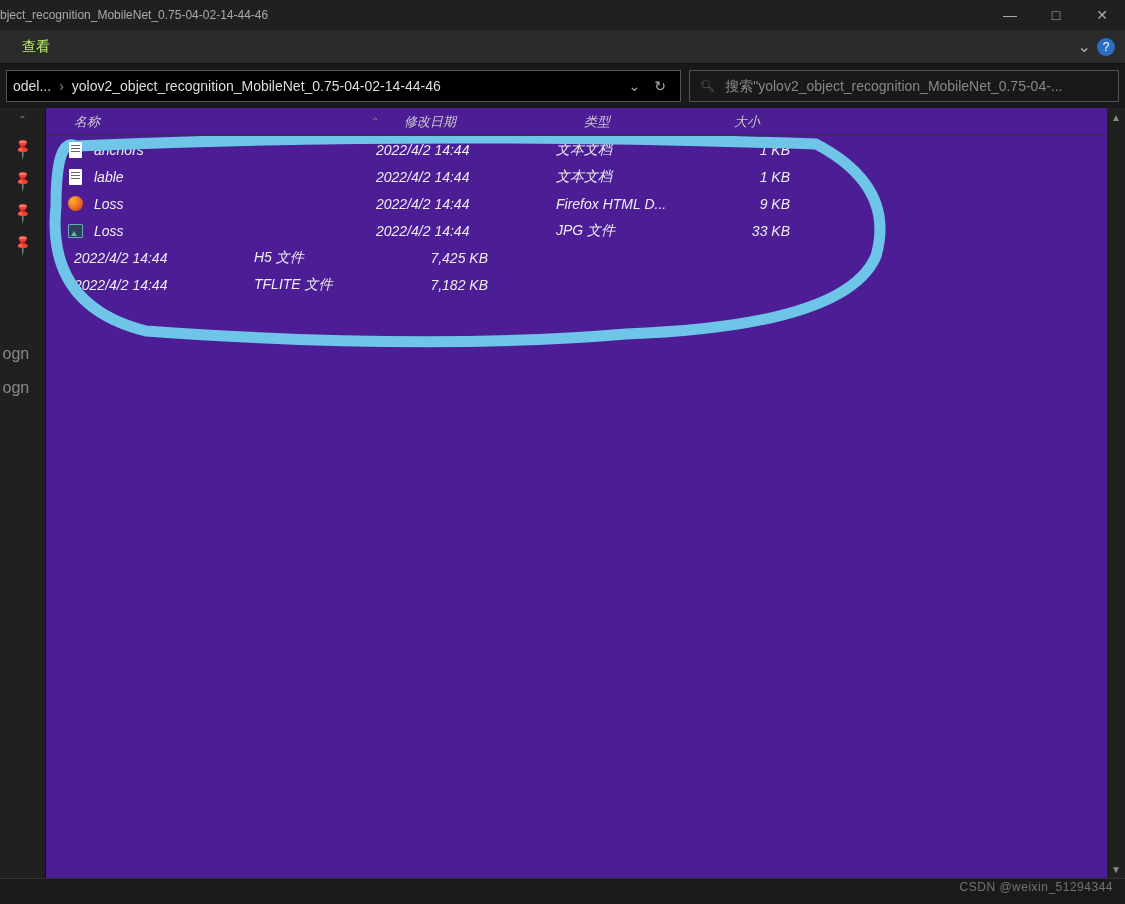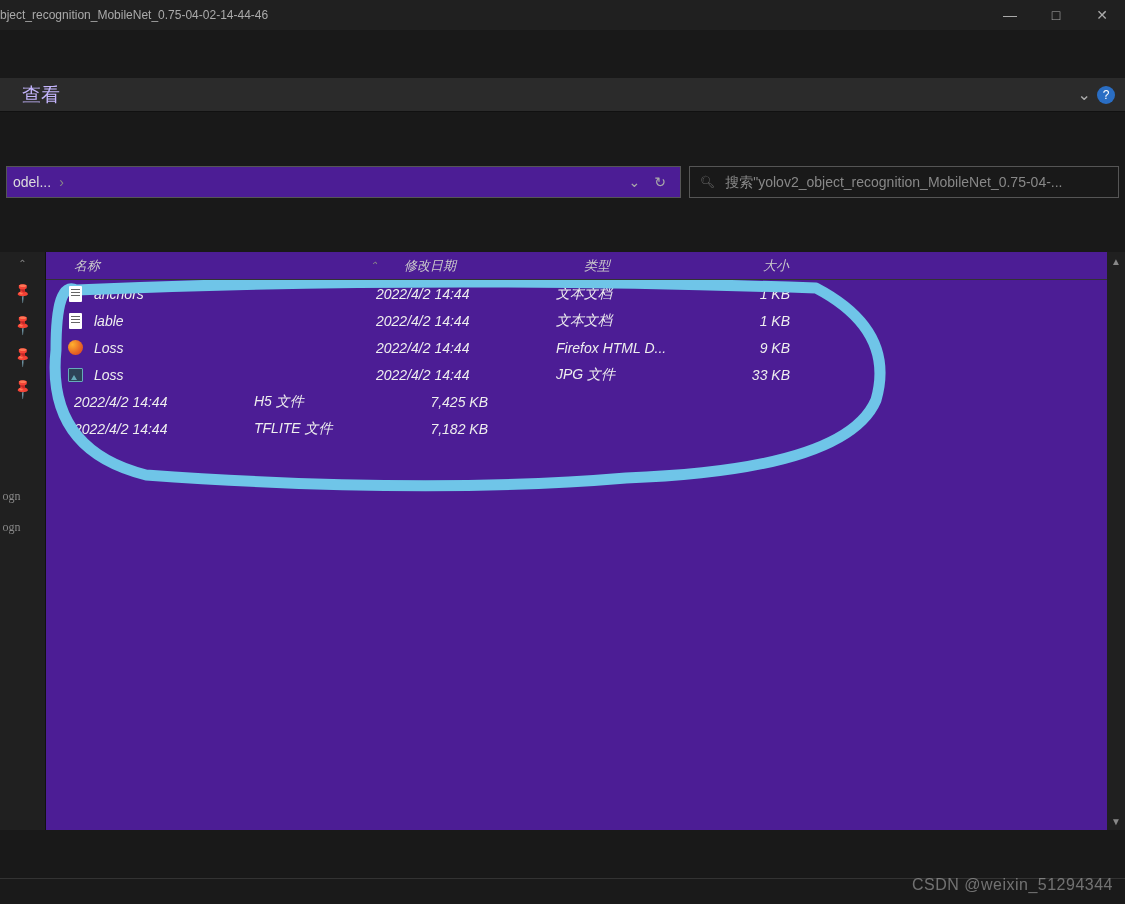--- a/index.html
+++ b/index.html
@@ -1,53 +1,53 @@
 <!DOCTYPE html>
 <html><head>
 <meta charset="utf-8">
 <style>
   * { box-sizing: border-box; margin: 0; padding: 0; }
   html, body { width: 1125px; height: 904px; overflow: hidden; font-family: "Segoe UI", "Microsoft YaHei", sans-serif; background: #1a1a1a; color: #e0e0e0; }
   
-  .window { width: 100%; height: 100%; display: flex; flex-direction: column; background: #191919; gap: 48px; }
+  .window { width: 100%; height: 100%; display: flex; flex-direction: column; background: #191919; }
   
   .titlebar { height: 30px; background: #202020; display: flex; align-items: center; padding-left: 0; color: #aaa; font-size: 12px; }
   .titlebar .title { padding-left: 0; overflow: hidden; white-space: nowrap; }
   .titlebar .win-controls { margin-left: auto; display: flex; }
   .titlebar .win-btn { width: 46px; height: 30px; display: flex; align-items: center; justify-content: center; color: #aaa; font-size: 14px; }
   
   .menubar { height: 34px; background: #2b2b2b; display: flex; align-items: center; padding: 0 10px; border-bottom: 1px solid #111; }
-  .menubar .menu-item { padding: 6px 12px; font-size: 19px; color: #c4b5fd; }
+  .menubar .menu-item { padding: 6px 12px; font-size: 14px; color: #bef264; }
   .menubar .right { margin-left: auto; display: flex; align-items: center; gap: 6px; }
   .help-badge { width: 18px; height: 18px; border-radius: 50%; background: #2a6ec4; color: #fff; font-size: 12px; display: flex; align-items: center; justify-content: center; }
   
   .nav-row { height: 44px; display: flex; padding: 6px; gap: 8px; background: #191919; }
-  .breadcrumb-bar { flex: 1; border: 1px solid #555; background: #4c1d95; display: flex; align-items: center; padding: 0 6px; font-size: 14px; color: #ddd; gap: 8px; justify-content: space-between; }
+  .breadcrumb-bar { flex: 1; border: 1px solid #555; background: #000000; display: flex; align-items: center; padding: 0 6px; font-size: 14px; color: #ddd; gap: 8px; justify-content: space-between; }
   .breadcrumb-bar .bc-seg { white-space: nowrap; }
   .breadcrumb-bar .sep { color: #888; }
   .breadcrumb-bar .bc-tools { margin-left: auto; display: flex; gap: 14px; padding: 0 8px; color: #aaa; }
   .search-bar { width: 430px; border: 1px solid #555; background: #191919; display: flex; align-items: center; padding: 0 10px; gap: 10px; color: #888; font-size: 14px; }
   .search-input { flex: 1; background: transparent; border: none; outline: none; color: #ddd; font-size: 14px; }
   .search-input::placeholder { color: #888; }
   
   .body-row { flex: 1; display: flex; min-height: 0; }
   
   .sidebar { width: 46px; background: #202020; border-right: 1px solid #111; display: flex; flex-direction: column; align-items: center; padding-top: 6px; gap: 16px; color: #888; font-size: 12px; }
   .pin { transform: rotate(-45deg); font-size: 14px; }
-  .side-txt { font-size: 12px; overflow: hidden; white-space: nowrap; width: 40px; font-family: Liberation Serif, serif; }
+  .side-txt { font-size: 16px; overflow: hidden; white-space: nowrap; width: 40px; }
   
   .content { flex: 1; display: flex; flex-direction: column; background: #4c1d95; font-style: italic; }
   
   .headers { height: 28px; display: flex; align-items: center; border-bottom: 1px solid #333; font-size: 13px; color: #ccc; padding-left: 20px; }
   .headers .col { padding: 0 8px; }
   .headers .sort-ind { margin-left: auto; color: #888; padding-right: 10px; font-size: 10px; }
   .col-name { width: 330px; display:flex; align-items:center; }
   .col-date { width: 180px; }
   .col-type { width: 150px; }
-  .col-size { width: 100px; text-align: center; }
+  .col-size { width: 100px; text-align: left; }
   
   .file-list { position: relative; flex: 1; overflow: auto; }
   .annotation { position: absolute; pointer-events: none; }
   .annotation svg { overflow: visible; }
   
   .file-row { height: 27px; display: flex; align-items: center; padding-left: 20px; font-size: 14px; color: #eee; }
   .file-row .icon { width: 18px; height: 18px; margin-right: 10px; display: flex; align-items: center; justify-content: center; }
   .file-row .name-cell { width: 302px; display: flex; align-items: center; }
   .file-row .date-cell { width: 180px; padding: 0 8px; }
   .file-row .type-cell { width: 150px; padding: 0 8px; white-space: nowrap; overflow: hidden; text-overflow: ellipsis; }
@@ -58,21 +58,21 @@
   .icon-ff { background: radial-gradient(circle at 30% 30%, #ffb02e, #e25822 70%); width: 15px; height: 15px; border-radius: 50%; }
   .icon-jpg { background: #2d4257; width: 15px; height: 14px; border: 1px solid #6ab; border-radius: 1px; position: relative; }
   .icon-jpg::after { content: ""; position: absolute; left: 2px; bottom: 1px; width: 0; height: 0; border-left: 3px solid transparent; border-right: 3px solid transparent; border-bottom: 5px solid #6ab; }
   
   .scrollbar-track { width: 18px; background: #202020; display:flex; flex-direction:column; }
   .scrollbar-track .arrow { height: 18px; display:flex; align-items:center; justify-content:center; color:#888; font-size:10px; }
   .scrollbar-track .arrow.end { margin-top: auto; }
   
   .statusbar { height: 26px; background: #1a1a1a; border-top: 1px solid #333; }
   
-  .watermark { position: absolute; right: 12px; bottom: 10px; color: rgba(200,200,200,0.5); font-size: 16px; letter-spacing: 0.5px; pointer-events: none; }
+  .watermark { position: absolute; right: 12px; bottom: 10px; color: rgba(200,200,200,0.5); font-size: 12px; letter-spacing: 0.5px; pointer-events: none; }
 </style>
 </head>
 <body>
 
 <div class="window">
 
   <div class="titlebar">
     <div class="title">bject_recognition_MobileNet_0.75-04-02-14-44-46</div>
     <div class="win-controls">
       <div class="win-btn">—</div>
@@ -86,20 +86,21 @@
     <div class="right">
       <div style="color:#aaa;">⌄</div>
       <div class="help-badge">?</div>
     </div>
   </div>
 
   <div class="nav-row">
     <div class="breadcrumb-bar">
       <span class="bc-seg">odel...</span>
       <span class="sep">›</span>
+      <span class="bc-seg">yolov2_object_recognition_MobileNet_0.75-04-02-14-44-46</span>
       <div class="bc-tools">
         <span>⌄</span>
         <span>↻</span>
       </div>
     </div>
     <div class="search-bar">
       <span style="opacity:.7; font-size:12px;">🔍︎</span>
       <input class="search-input" placeholder="搜索&quot;yolov2_object_recognition_MobileNet_0.75-04-..." style="">
     </div>
   </div>

